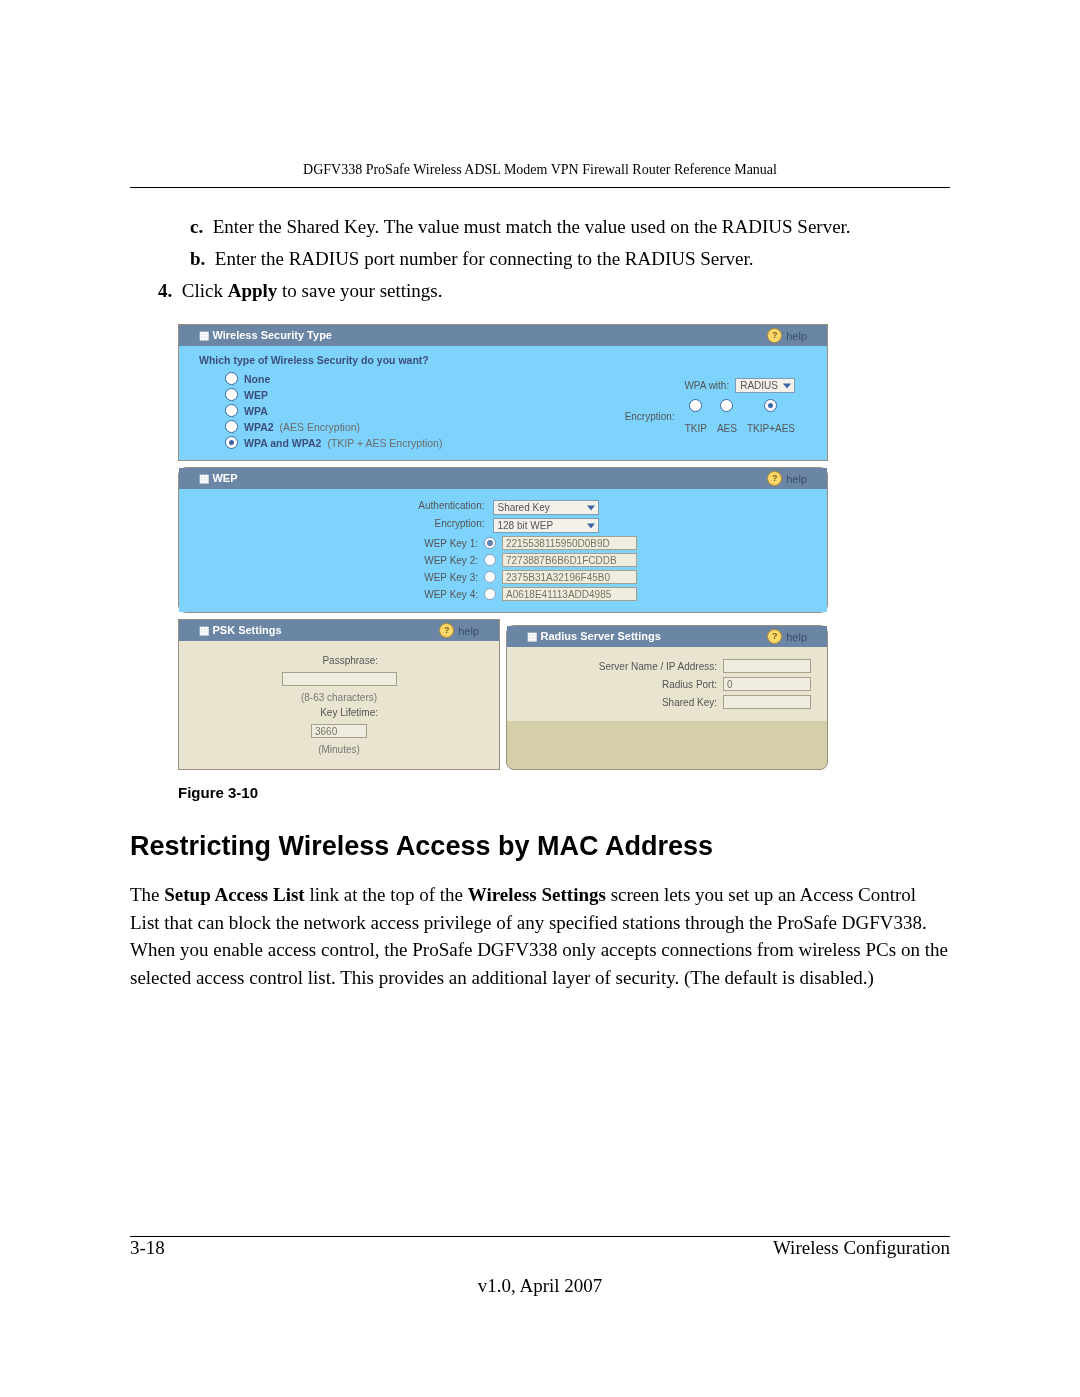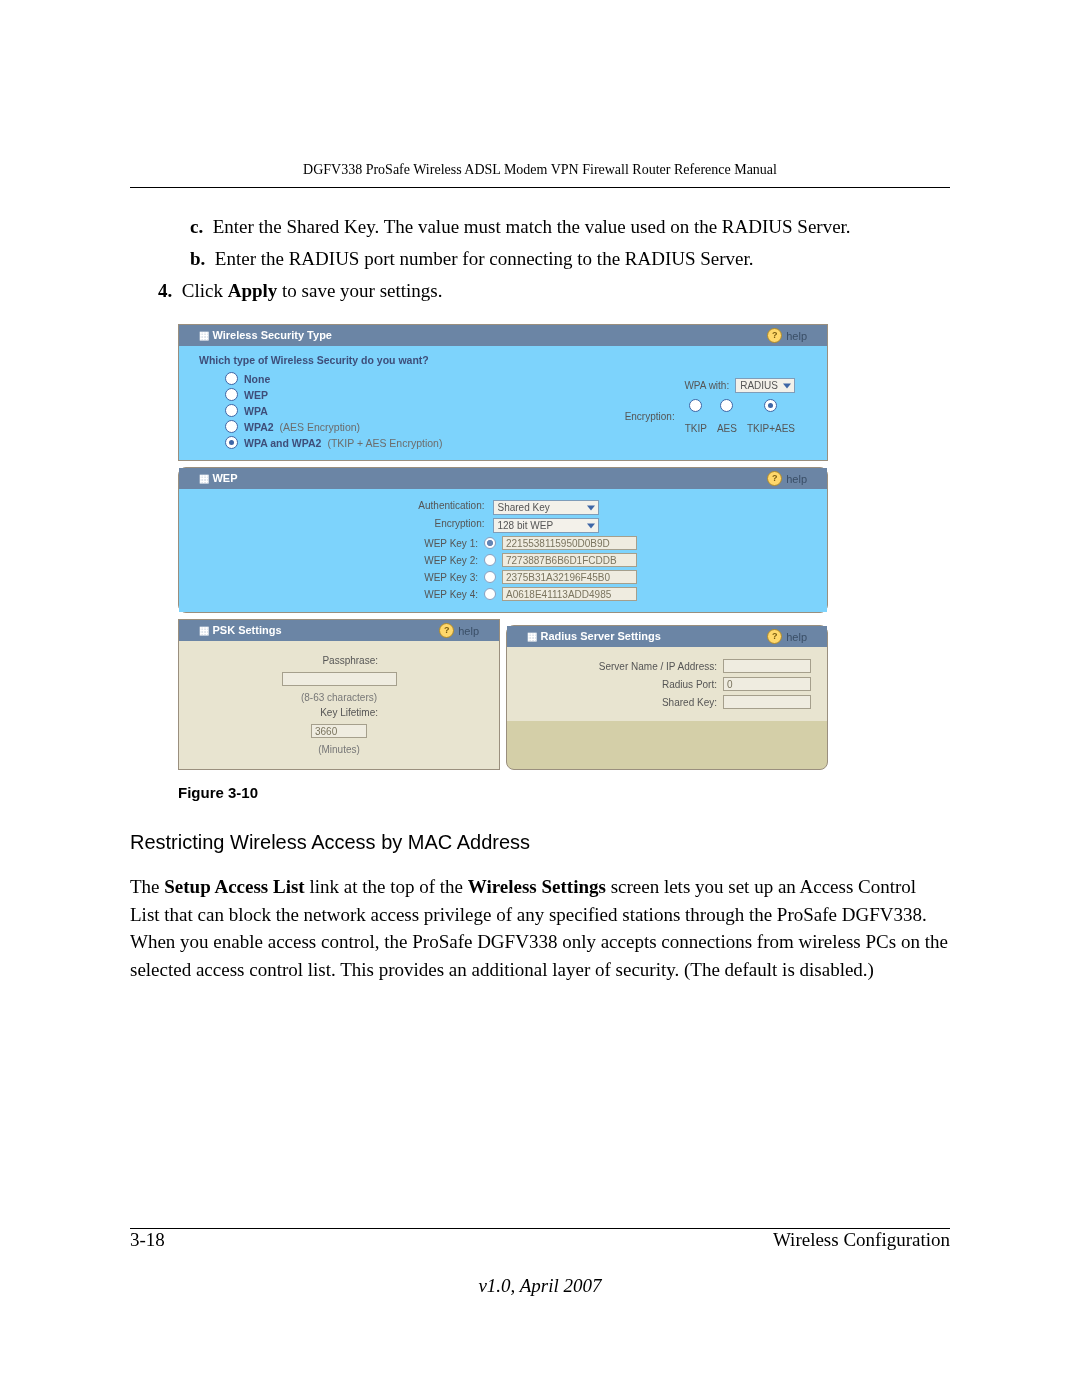--- a/index.html
+++ b/index.html
@@ -7,24 +7,24 @@
   .rule{border:none;border-top:1.5px solid #000;margin:0;}
   .hdr-title{font-size:14px;text-align:center;margin:12px 0 9px 0;}
   .body-text{font-size:19px;line-height:1.45;}
   .ol-in{padding-left:60px;margin:28px 0 10px 0;}
   .ol-in li{margin-bottom:10px;font-size:19px;}
   .ol-in .lead{font-weight:bold;}
   .stp{padding-left:28px;margin:0 0 22px 0;font-size:19px;}
   .stp .lead{font-weight:bold;}
   .strong{font-weight:bold;}
   .fig-cap{font-family:Arial,Helvetica,sans-serif;font-size:15px;font-weight:bold;margin:14px 0 0 48px;}
-  .section-h{font-family:Arial,Helvetica,sans-serif;font-size:20px;font-weight:normal;margin:30px 0 14px 0;}
+  .section-h{font-family:Arial,Helvetica,sans-serif;font-size:27px;font-weight:bold;margin:30px 0 14px 0;}
   .footer{position:absolute;left:130px;right:130px;bottom:100px;}
   .footer .line{display:flex;justify-content:space-between;font-size:19px;}
-  .footer .ver{text-align:center;font-style:italic;font-size:19px;margin-top:24px;}
+  .footer .ver{text-align:center;font-size:19px;margin-top:16px;}
 
   
   .fig-wrap{margin:8px 0 0 48px;width:650px;font-family:Verdana,Arial,sans-serif;font-size:10px;}
   .panel{border:1px solid #9a8f7e;background:#d4cfa8;}
   .panel + .panel{margin-top:6px;border-radius:8px;}
   .panel-hd{background:#6b85a5;color:#fff;display:flex;align-items:center;justify-content:space-between;padding:3px 20px;font-weight:bold;font-size:11px;}
   .panel-hd .help{background:#6b85a5;color:#3a4e66;font-weight:normal;}
   .help{display:inline-flex;align-items:center;gap:4px;background:#d4cfa8;color:#5b5230;font-weight:bold;cursor:pointer;}
   .help .q{display:inline-block;width:13px;height:13px;border:1px solid #b08a2a;border-radius:50%;background:#ffd86b;color:#7a5c10;text-align:center;font-size:9px;line-height:13px;font-weight:bold;}
   .panel-body{background:#7dd3fc;padding:8px 10px;}

